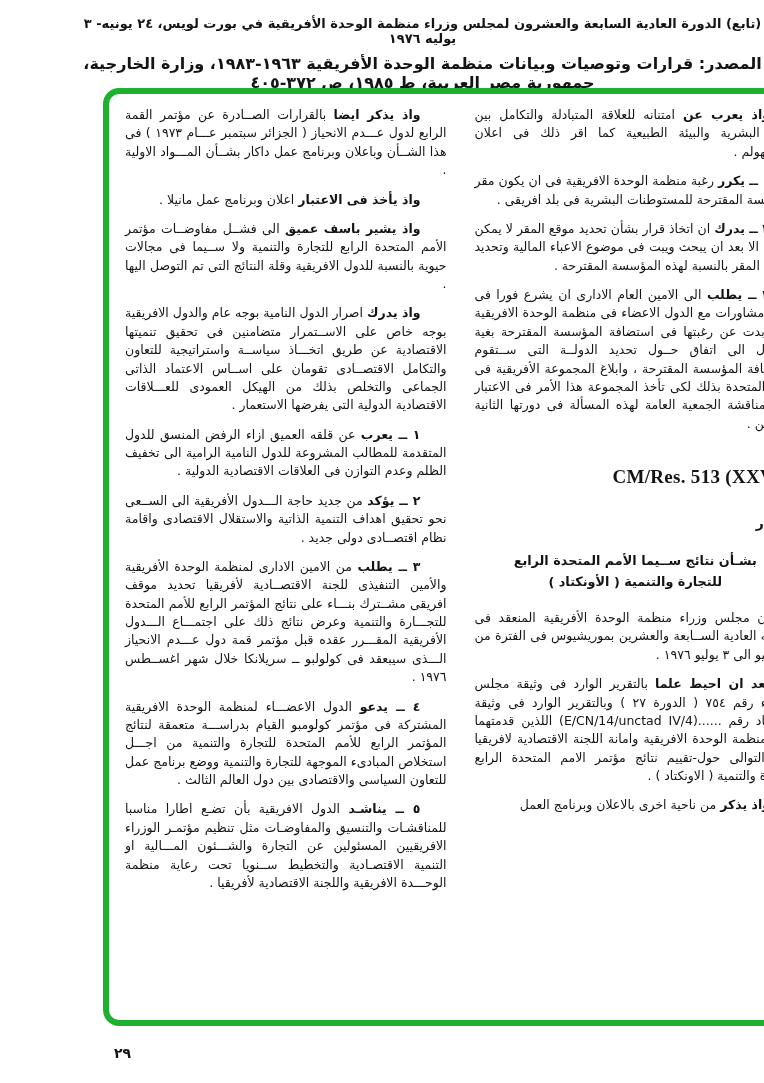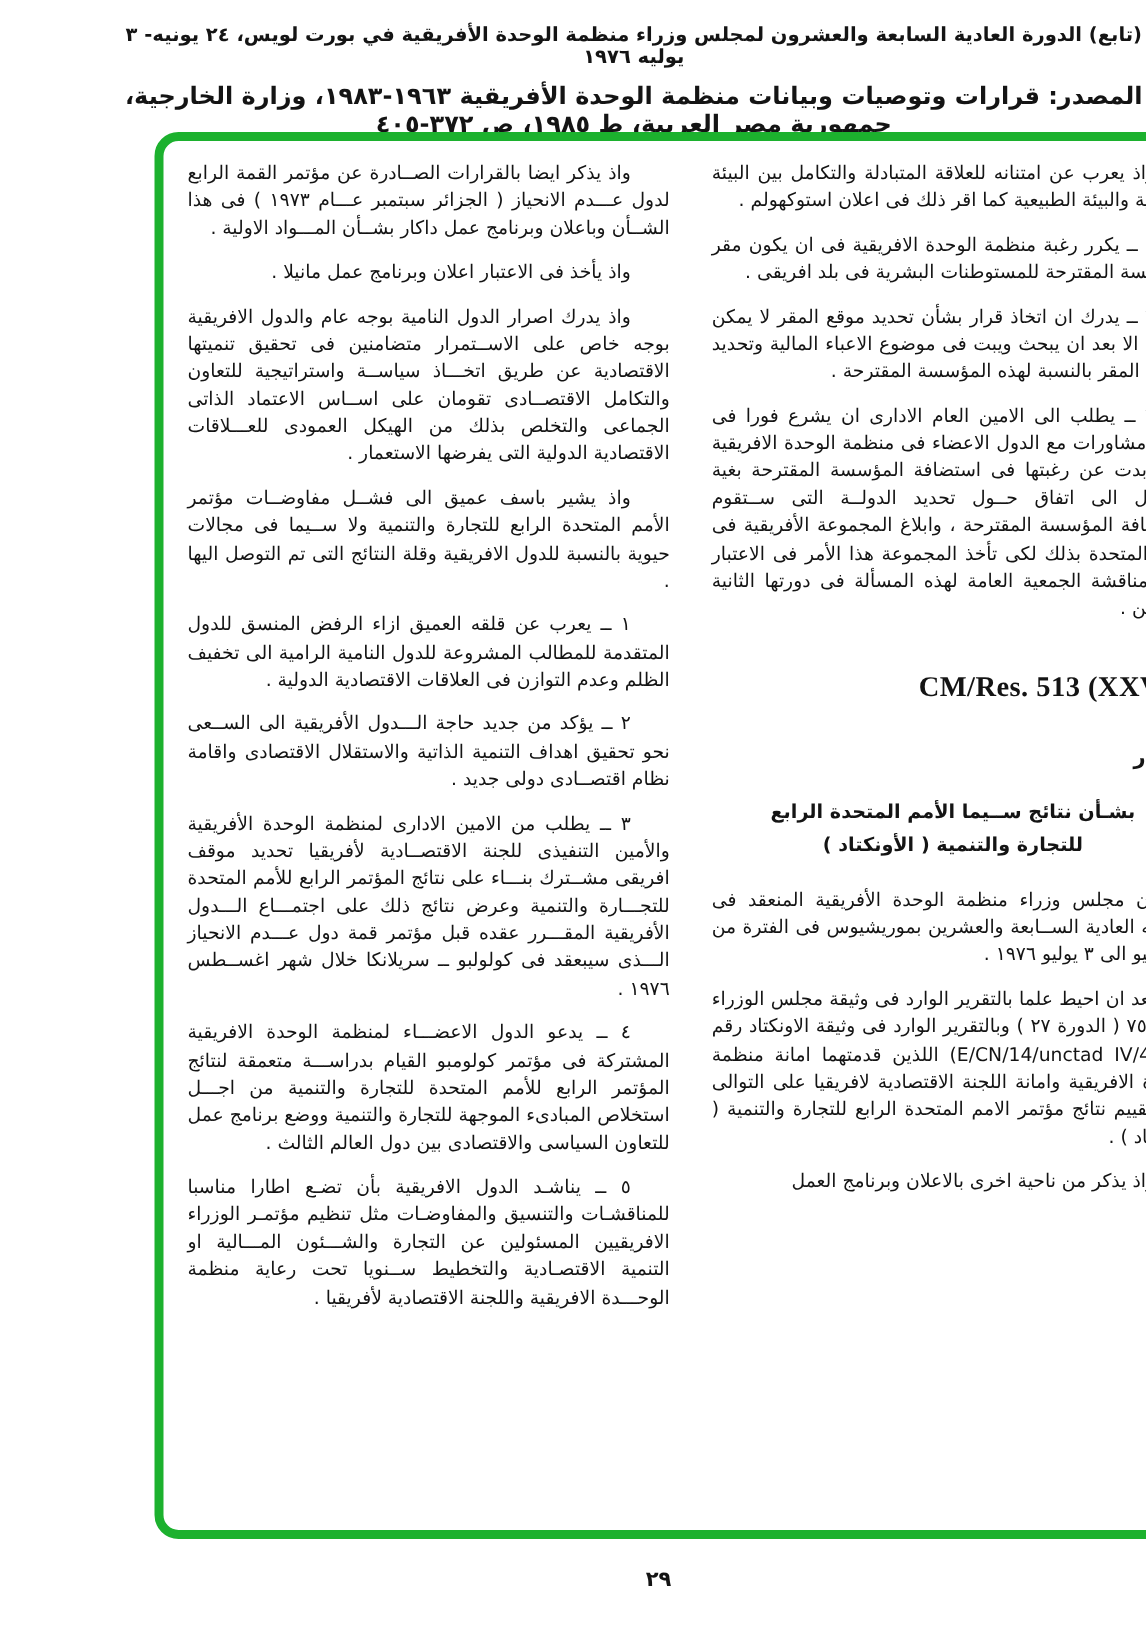--- a/index.html
+++ b/index.html
@@ -19,22 +19,22 @@
   .col{flex:1;min-width:0;text-align:justify;font-size:12.5px;line-height:1.47;}
   .para{margin:0 0 11px 0;text-indent:26px;}
   .para.cont{text-indent:0;}
   .para.ref{
     direction:ltr;text-align:right;text-indent:0;
     font-family:"Liberation Serif", serif;font-weight:bold;font-size:19px;
     margin:30px 0 22px 0;letter-spacing:.3px;
   }
   .para.heading{text-align:right;text-indent:0;font-weight:bold;font-size:14px;margin:6px 0 16px 0;}
   .para.subheading{text-align:center;text-indent:0;font-weight:bold;font-size:12.8px;margin:0 0 16px 0;white-space:pre-line;line-height:1.7;}
-  .para b{font-weight:normal;}
-  .pagenum{position:absolute;bottom:22px;left:0;right:0;text-align:center;font-weight:bold;font-size:14px;padding-left:33px;}
+  .para b{font-weight:bold;}
+  .pagenum{position:absolute;bottom:22px;left:0;right:0;text-align:left;font-weight:bold;font-size:14px;padding-left:33px;}
 </style>
 </head>
 <body>
 
 <div class="page">
   <div class="header">
     <div class="l1">(تابع) الدورة العادية السابعة والعشرون لمجلس وزراء منظمة الوحدة الأفريقية في بورت لويس، ٢٤ يونيه- ٣ يوليه ١٩٧٦</div>
     <div class="l2">المصدر: قرارات وتوصيات وبيانات منظمة الوحدة الأفريقية ١٩٦٣-١٩٨٣، وزارة الخارجية، جمهورية مصر العربية، ط ١٩٨٥، ص ٣٧٢-٤٠٥</div>
   </div>
 
@@ -49,22 +49,22 @@
           <p class="para heading">قــرار</p>
           <p class="para subheading">بشـأن نتائج ســيما الأمم المتحدة الرابع
 للتجارة والتنمية ( الأونكتاد )</p>
           <p class="para body">ان مجلس وزراء منظمة الوحدة الأفريقية المنعقد فى دورتــه العادية الســابعة والعشرين بموريشيوس فى الفترة من ٢٤ يونيو الى ٣ يوليو ١٩٧٦ .</p>
           <p class="para body"><b>بعد ان احيط علما</b> بالتقرير الوارد فى وثيقة مجلس الوزراء رقم ٧٥٤ ( الدورة ٢٧ ) وبالتقرير الوارد فى وثيقة الاونكتاد رقم ......(E/CN/14/unctad IV/4) اللذين قدمتهما امانة منظمة الوحدة الافريقية وامانة اللجنة الاقتصادية لافريقيا على التوالى حول-تقييم نتائج مؤتمر الامم المتحدة الرابع للتجارة والتنمية ( الاونكتاد ) .</p>
           <p class="para body"><b>واذ يذكر</b> من ناحية اخرى بالاعلان وبرنامج العمل</p>
         </div>
       <div class="col">
           <p class="para body"><b>واذ يذكر ايضا</b> بالقرارات الصــادرة عن مؤتمر القمة الرابع لدول عـــدم الانحياز ( الجزائر سبتمبر عـــام ١٩٧٣ ) فى هذا الشــأن وباعلان وبرنامج عمل داكار بشــأن المـــواد الاولية .</p>
           <p class="para body"><b>واذ يأخذ فى الاعتبار</b> اعلان وبرنامج عمل مانيلا .</p>
+          <p class="para body"><b>واذ يشير باسف عميق</b> الى فشــل مفاوضــات مؤتمر الأمم المتحدة الرابع للتجارة والتنمية ولا ســيما فى مجالات حيوية بالنسبة للدول الافريقية وقلة النتائج التى تم التوصل اليها .</p>
           <p class="para body"><b>واذ يدرك</b> اصرار الدول النامية بوجه عام والدول الافريقية بوجه خاص على الاســتمرار متضامنين فى تحقيق تنميتها الاقتصادية عن طريق اتخـــاذ سياســة واستراتيجية للتعاون والتكامل الاقتصــادى تقومان على اســاس الاعتماد الذاتى الجماعى والتخلص بذلك من الهيكل العمودى للعـــلاقات الاقتصادية الدولية التى يفرضها الاستعمار .</p>
-          <p class="para body"><b>واذ يشير باسف عميق</b> الى فشــل مفاوضــات مؤتمر الأمم المتحدة الرابع للتجارة والتنمية ولا ســيما فى مجالات حيوية بالنسبة للدول الافريقية وقلة النتائج التى تم التوصل اليها .</p>
           <p class="para body"><b>١ ــ يعرب</b> عن قلقه العميق ازاء الرفض المنسق للدول المتقدمة للمطالب المشروعة للدول النامية الرامية الى تخفيف الظلم وعدم التوازن فى العلاقات الاقتصادية الدولية .</p>
           <p class="para body"><b>٢ ــ يؤكد</b> من جديد حاجة الـــدول الأفريقية الى الســعى نحو تحقيق اهداف التنمية الذاتية والاستقلال الاقتصادى واقامة نظام اقتصــادى دولى جديد .</p>
           <p class="para body"><b>٣ ــ يطلب</b> من الامين الادارى لمنظمة الوحدة الأفريقية والأمين التنفيذى للجنة الاقتصــادية لأفريقيا تحديد موقف افريقى مشــترك بنـــاء على نتائج المؤتمر الرابع للأمم المتحدة للتجـــارة والتنمية وعرض نتائج ذلك على اجتمـــاع الـــدول الأفريقية المقـــرر عقده قبل مؤتمر قمة دول عـــدم الانحياز الـــذى سيبعقد فى كولولبو ــ سريلانكا خلال شهر اغســطس ١٩٧٦ .</p>
           <p class="para body"><b>٤ ــ يدعو</b> الدول الاعضـــاء لمنظمة الوحدة الافريقية المشتركة فى مؤتمر كولومبو القيام بدراســـة متعمقة لنتائج المؤتمر الرابع للأمم المتحدة للتجارة والتنمية من اجـــل استخلاص المبادىء الموجهة للتجارة والتنمية ووضع برنامج عمل للتعاون السياسى والاقتصادى بين دول العالم الثالث .</p>
           <p class="para body"><b>٥ ــ يناشـد</b> الدول الافريقية بأن تضـع اطارا مناسبا للمناقشـات والتنسيق والمفاوضـات مثل تنظيم مؤتمـر الوزراء الافريقيين المسئولين عن التجارة والشـــئون المـــالية او التنمية الاقتصـادية والتخطيط ســنويا تحت رعاية منظمة الوحـــدة الافريقية واللجنة الاقتصادية لأفريقيا .</p>
         </div>
     </div>
   </div>
 
   <div class="pagenum">٢٩</div>

